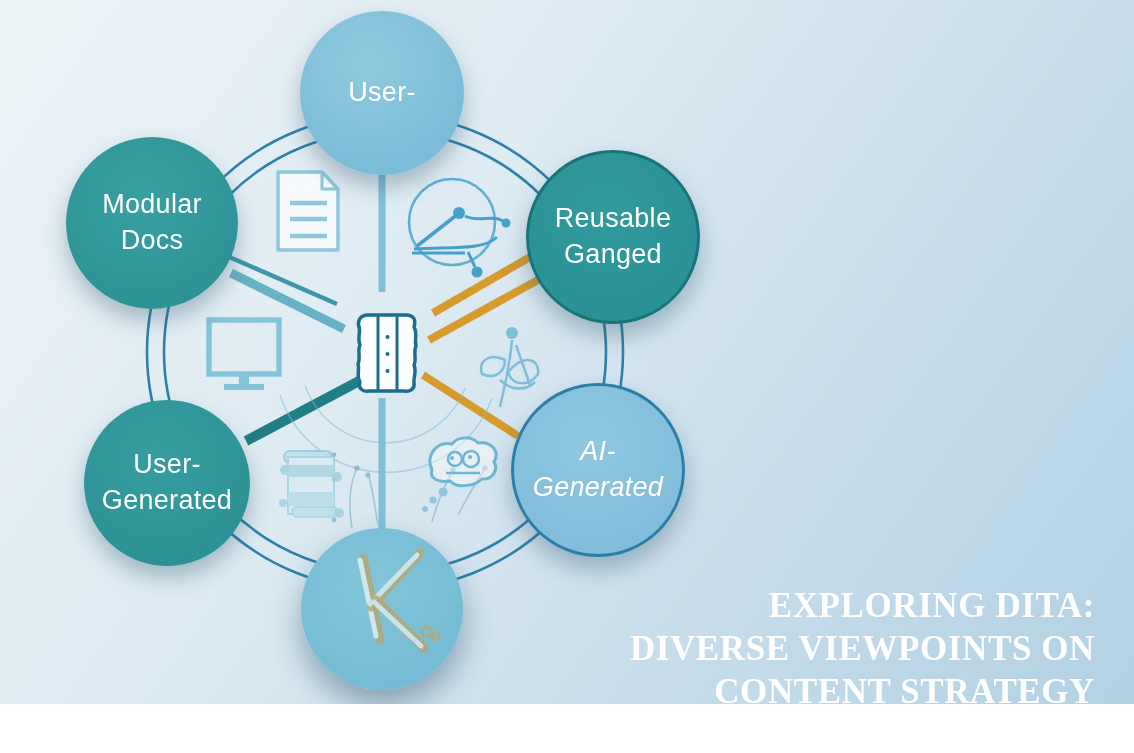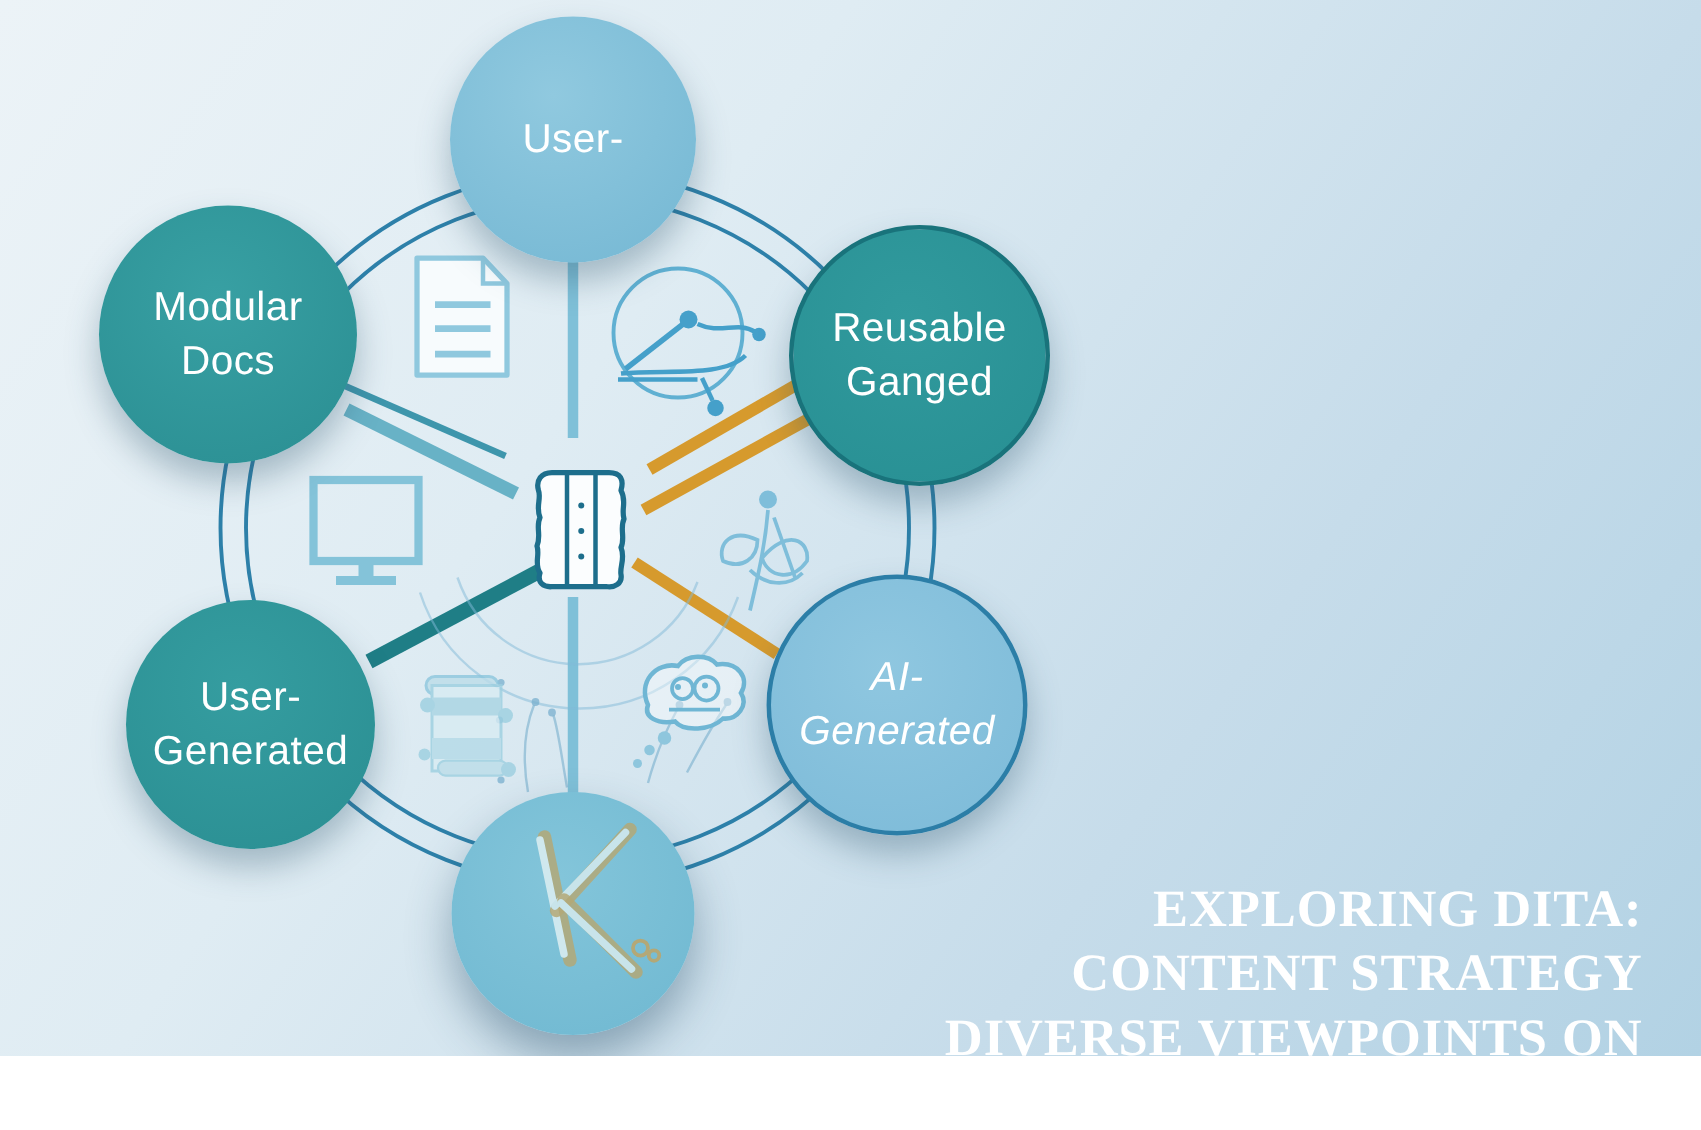--- a/index.html
+++ b/index.html
@@ -186,17 +186,17 @@
         <line x1="75" y1="72" x2="123" y2="120" stroke="#b3a877" stroke-width="9" opacity="0.85"></line>
         <line x1="73" y1="74" x2="120" y2="118" stroke="#c8e4ea" stroke-width="5"></line>
         <circle cx="126" cy="104" r="5" stroke="#b3a877" stroke-width="2.5"></circle>
         <circle cx="135" cy="109" r="3.5" stroke="#b3a877" stroke-width="2.5"></circle>
       </g>
     </svg>
   </div>
 
   <div class="title">
     <div class="title-line">EXPLORING DITA:</div>
+    <div class="title-line">DIVERSE VIEWPOINTS ON</div>
     <div class="title-line">CONTENT STRATEGY</div>
-    <div class="title-line">DIVERSE VIEWPOINTS ON</div>
   </div>
 
 </div>
 
 </body></html>

